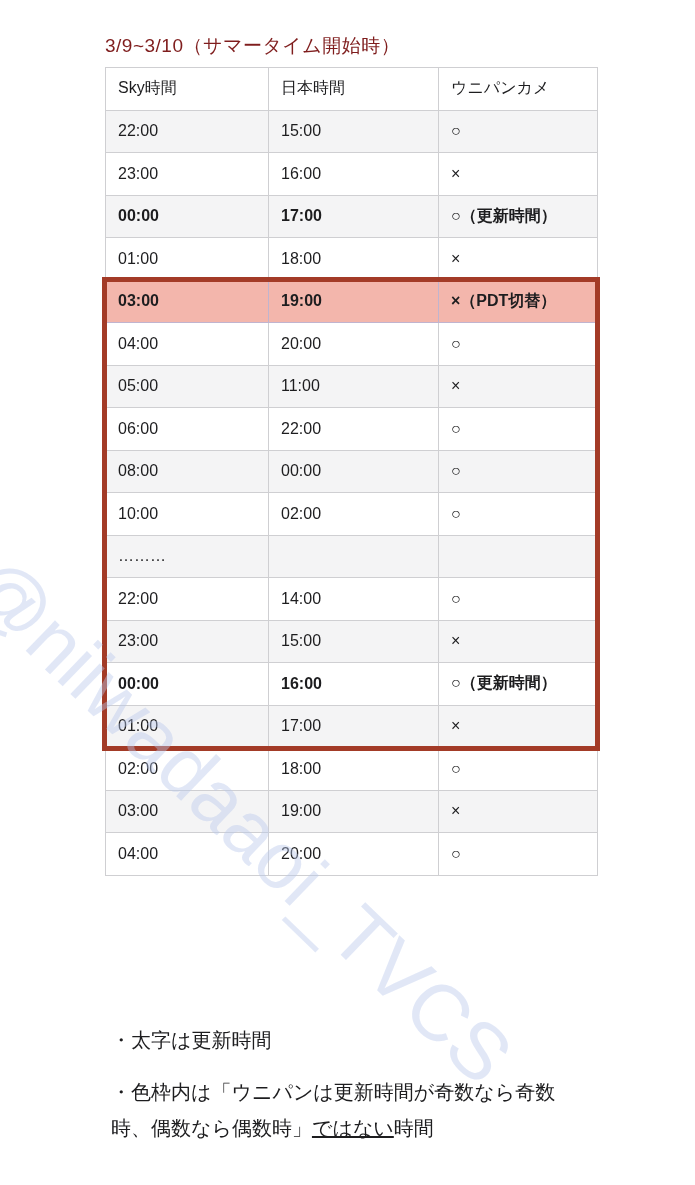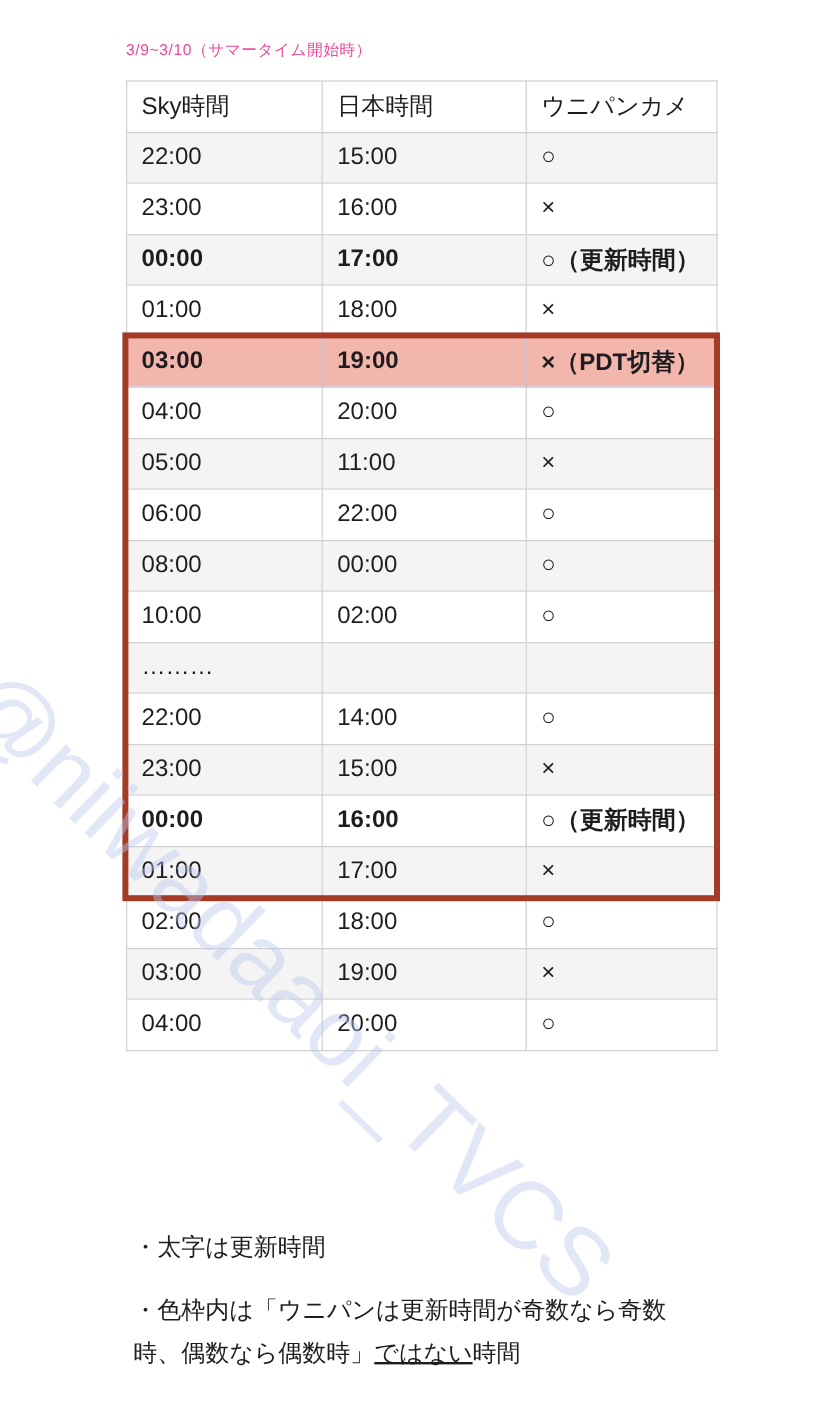--- a/index.html
+++ b/index.html
@@ -13,38 +13,38 @@
     height: 1185px;
     overflow: hidden;
     font-family: "Liberation Sans", "DejaVu Sans", sans-serif;
     color: #1d1d1f;
   }
 
   .title {
     position: absolute;
     left: 105px;
     top: 33px;
-    font-size: 13px;
+    font-size: 19px;
     letter-spacing: 0.5px;
-    color: #ec4899;
+    color: #7f1d1d;
   }
 
   .table-wrap {
     position: absolute;
     left: 105px;
     top: 67px;
     width: 492px;
     z-index: 1;
   }
 
   table.timetable {
     border-collapse: collapse;
     table-layout: fixed;
     width: 492px;
-    font-size: 20px;
+    font-size: 16px;
   }
   table.timetable col.c1 { width: 163px; }
   table.timetable col.c2 { width: 170px; }
   table.timetable col.c3 { width: 159px; }
 
   table.timetable th,
   table.timetable td {
     border: 1px solid #cfcfd2;
     height: 42.5px;
     padding: 0 4px 0 12px;

